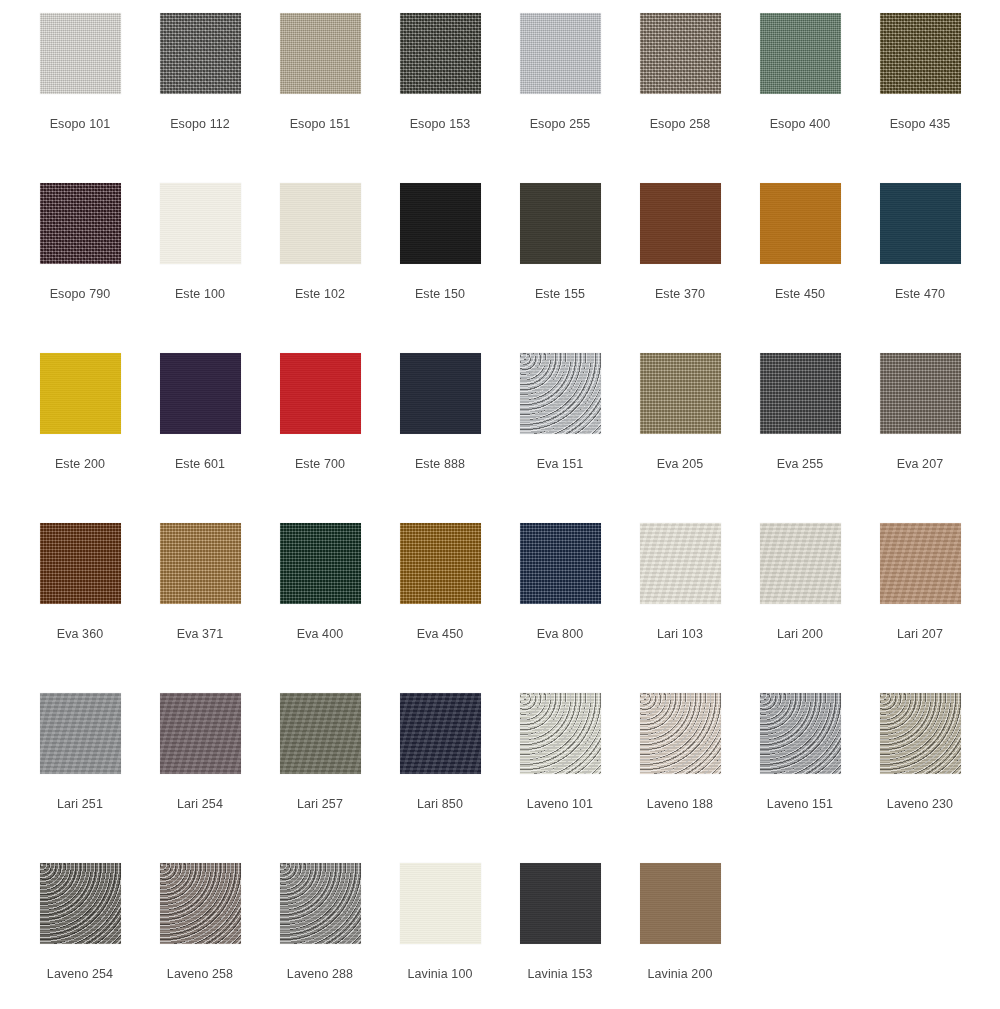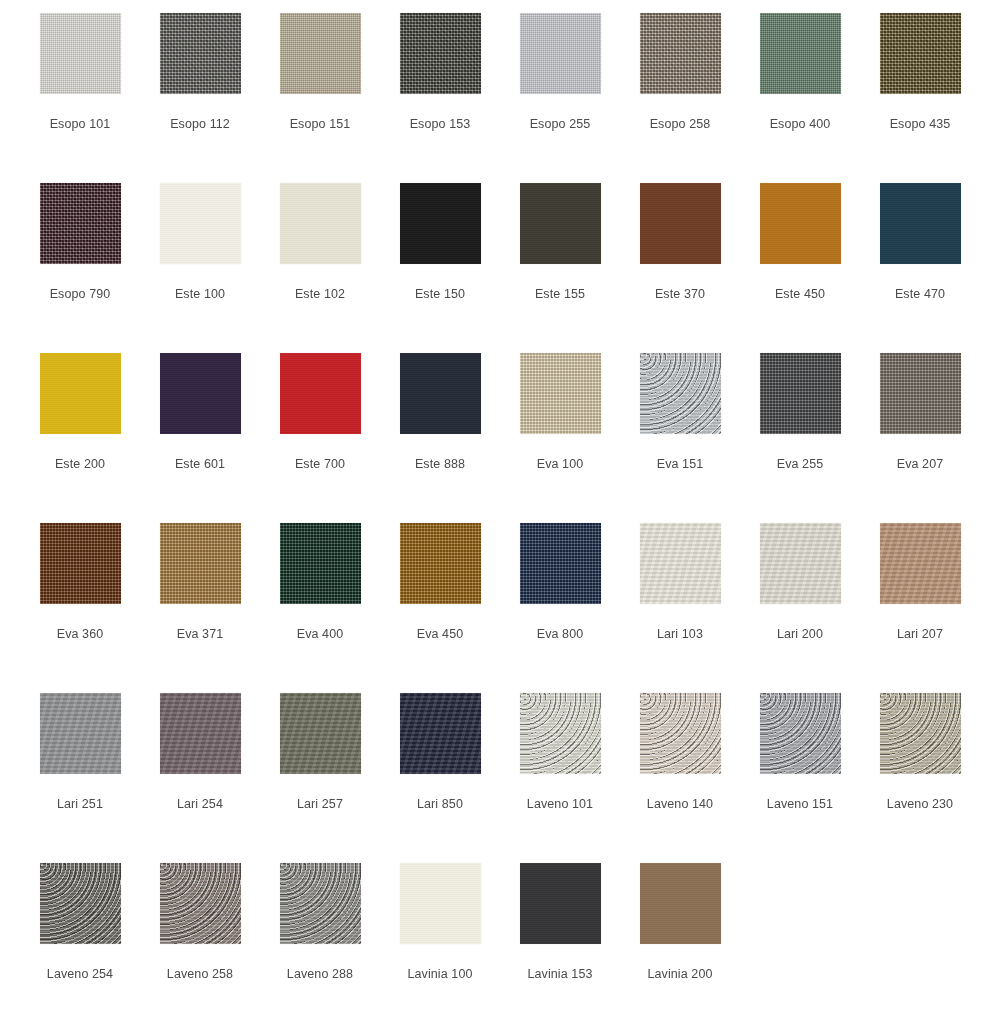--- a/index.html
+++ b/index.html
@@ -169,28 +169,28 @@
     </div>
     <div class="swatch-cell">
       <div class="swatch-chip tex-flat" style="background-color: rgb(196, 32, 38);"></div>
       <div class="swatch-label">Este 700</div>
     </div>
     <div class="swatch-cell">
       <div class="swatch-chip tex-flat" style="background-color: rgb(37, 42, 56);"></div>
       <div class="swatch-label">Este 888</div>
     </div>
     <div class="swatch-cell">
-      <div class="swatch-chip tex-weave" style="background-color: rgb(229, 214, 180);"></div>
-      <div class="swatch-label">Eva 100</div>
-    </div>
-    <div class="swatch-cell">
       <div class="swatch-chip tex-boucle" style="background-color: rgb(195, 198, 201);"></div>
       <div class="swatch-label">Eva 151</div>
     </div>
     <div class="swatch-cell">
+      <div class="swatch-chip tex-weave" style="background-color: rgb(156, 140, 102);"></div>
+      <div class="swatch-label">Eva 205</div>
+    </div>
+    <div class="swatch-cell">
       <div class="swatch-chip tex-weave" style="background-color: rgb(74, 75, 76);"></div>
       <div class="swatch-label">Eva 255</div>
     </div>
     <div class="swatch-cell">
       <div class="swatch-chip tex-weave" style="background-color: rgb(124, 114, 102);"></div>
       <div class="swatch-label">Eva 207</div>
     </div>
     <div class="swatch-cell">
       <div class="swatch-chip tex-weave" style="background-color: rgb(106, 52, 17);"></div>
       <div class="swatch-label">Eva 360</div>
@@ -238,21 +238,21 @@
     <div class="swatch-cell">
       <div class="swatch-chip tex-slub" style="background-color: rgb(35, 38, 58);"></div>
       <div class="swatch-label">Lari 850</div>
     </div>
     <div class="swatch-cell">
       <div class="swatch-chip tex-boucle" style="background-color: rgb(221, 221, 210);"></div>
       <div class="swatch-label">Laveno 101</div>
     </div>
     <div class="swatch-cell">
       <div class="swatch-chip tex-boucle" style="background-color: rgb(222, 211, 199);"></div>
-      <div class="swatch-label">Laveno 140</div>
+      <div class="swatch-label">Laveno 188</div>
     </div>
     <div class="swatch-cell">
       <div class="swatch-chip tex-boucle" style="background-color: rgb(169, 171, 174);"></div>
       <div class="swatch-label">Laveno 151</div>
     </div>
     <div class="swatch-cell">
       <div class="swatch-chip tex-boucle" style="background-color: rgb(189, 182, 163);"></div>
       <div class="swatch-label">Laveno 230</div>
     </div>
     <div class="swatch-cell">

